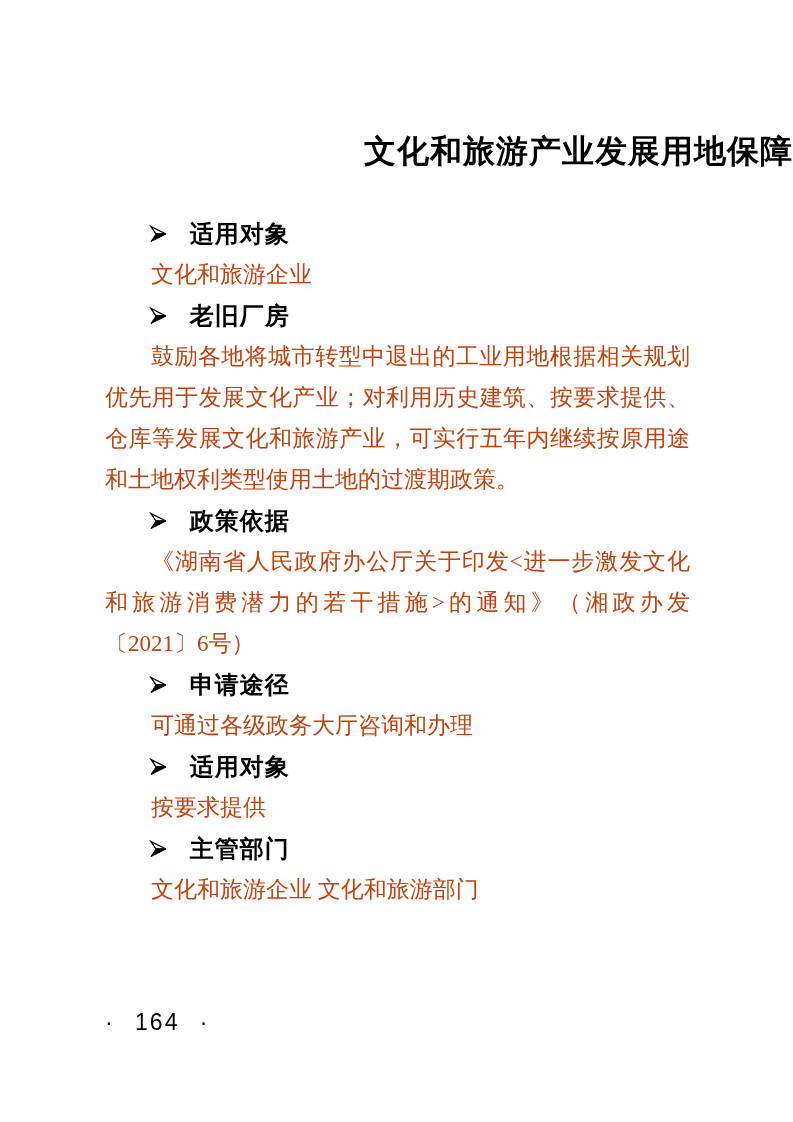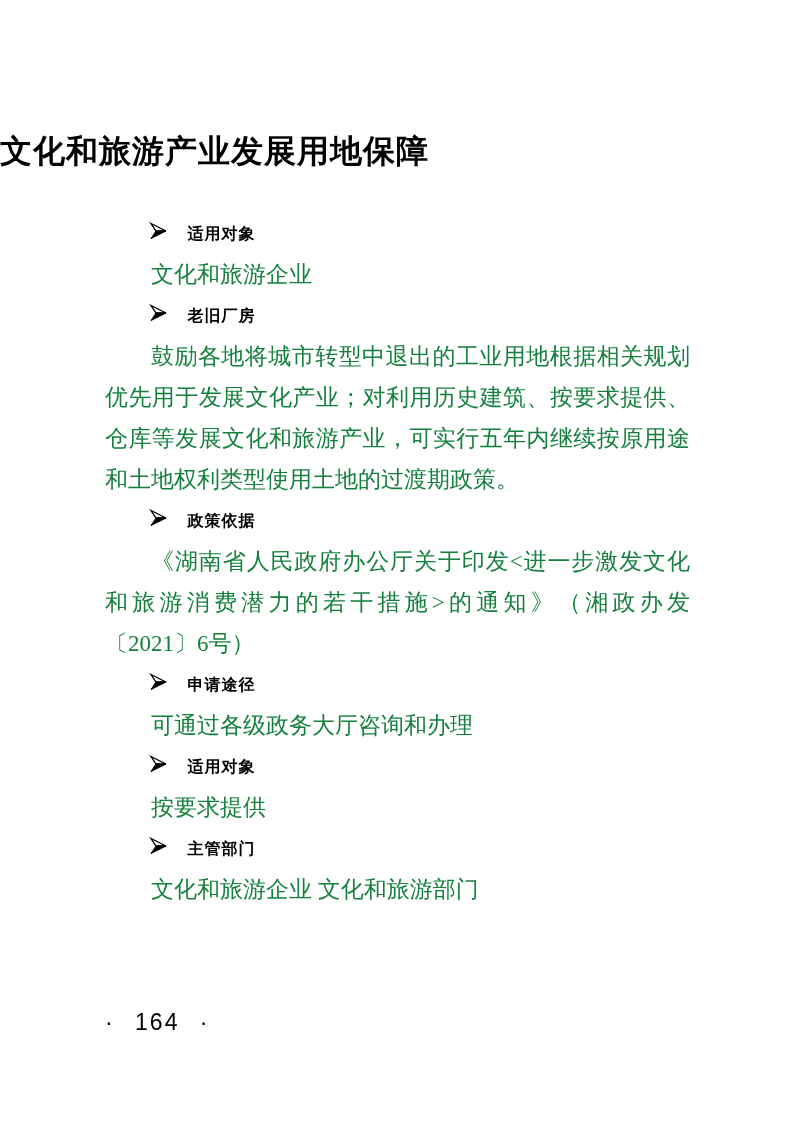--- a/index.html
+++ b/index.html
@@ -12,59 +12,59 @@
     width: 793px;
     height: 1122px;
     background: #ffffff;
     color: #000000;
     overflow: hidden;
     font-family: "Liberation Serif", serif;
   }
   .doc-title {
     margin: 0;
     padding-top: 130px;
-    text-align: left;
+    text-align: right;
     font-family: "Liberation Sans", sans-serif;
     font-weight: bold;
     font-size: 32px;
     line-height: 42px;
     letter-spacing: 1px;
     color: #000000;
   }
   .content {
     margin: 41px 103px 0 105px;
   }
   .section { margin: 0; }
   .heading-row {
     display: block;
     padding-left: 43px;
     font-family: "Liberation Sans", sans-serif;
     font-weight: bold;
-    font-size: 16px;
+    font-size: 24px;
     line-height: 41px;
     letter-spacing: 1px;
     white-space: nowrap;
   }
   .bullet {
     display: inline-block;
     width: 21px;
     height: 20px;
     margin-right: 13px;
     vertical-align: -2px;
   }
   .bullet svg { display: block; width: 21px; height: 20px; }
   .body-para {
     margin: 0;
     font-family: "Liberation Serif", serif;
     font-size: 23px;
     line-height: 41px;
     text-align: justify;
     text-justify: inter-ideograph;
     text-indent: 2em;
-    color: #15803d;
+    color: #c2410c;
   }
   .page-number {
     position: absolute;
     left: 105px;
     top: 1002px;
     font-family: Liberation Sans, sans-serif;
     font-size: 23px;
     line-height: 41px;
     letter-spacing: 2px;
     word-spacing: 12px;

